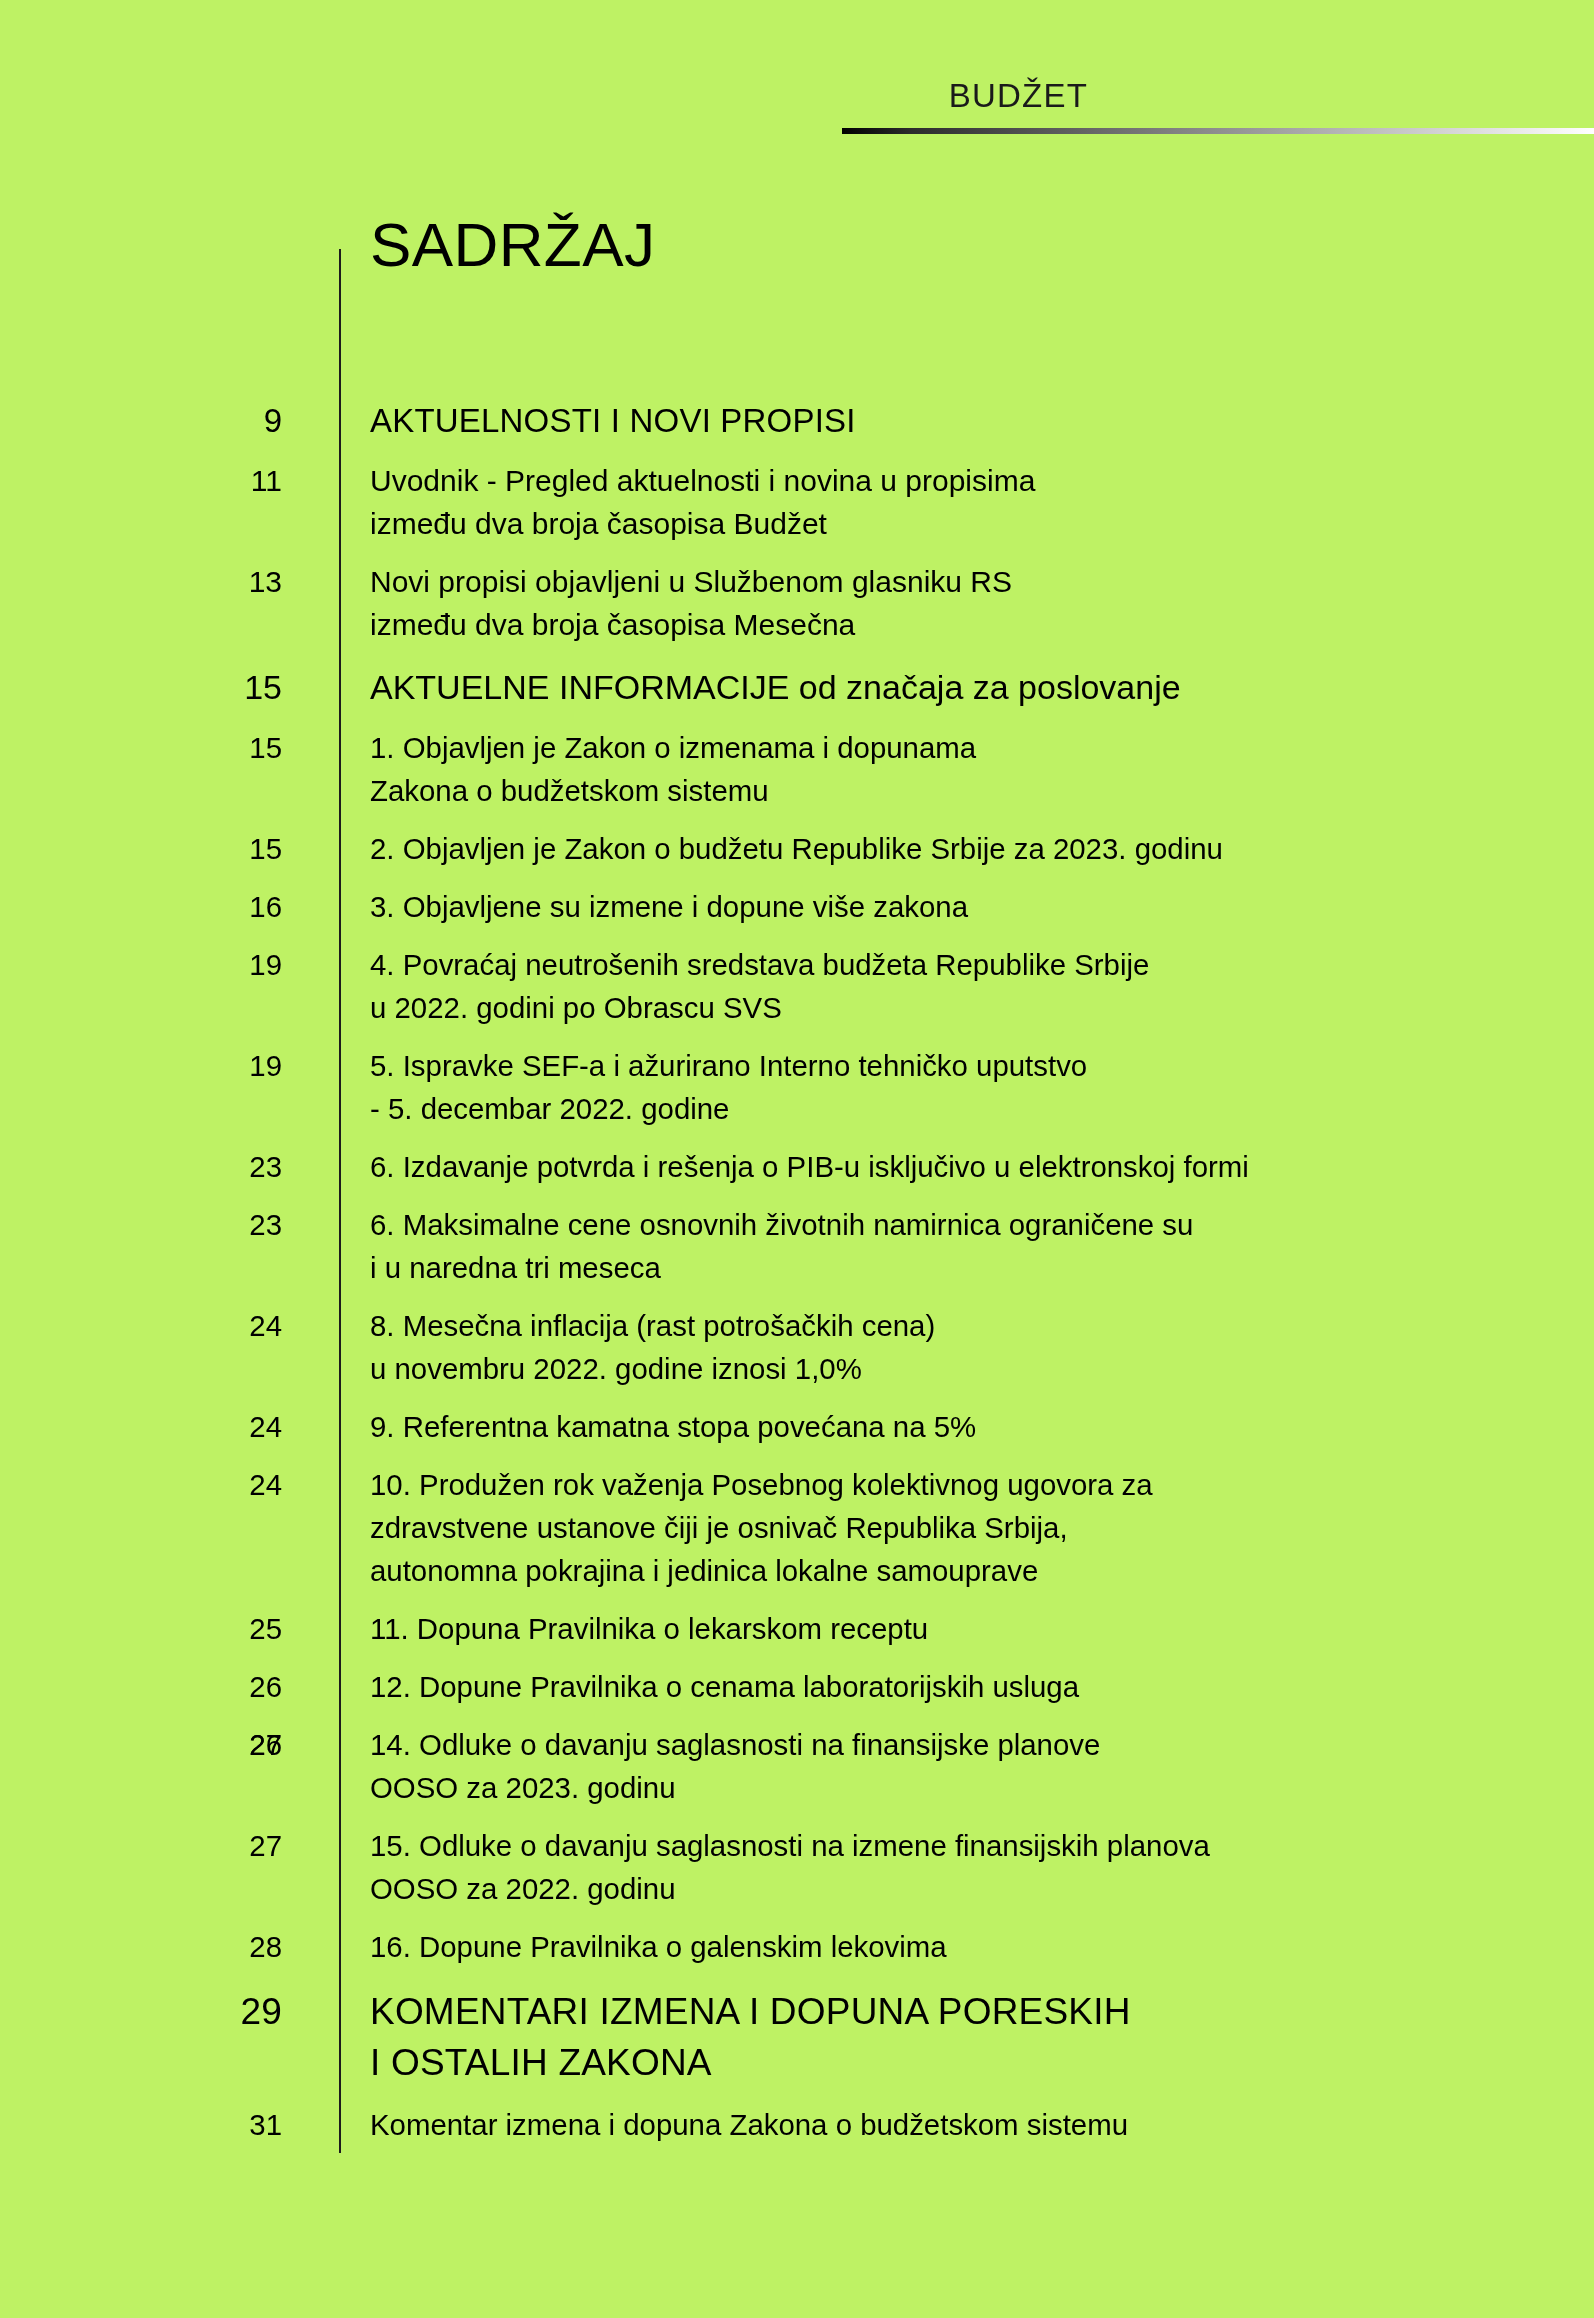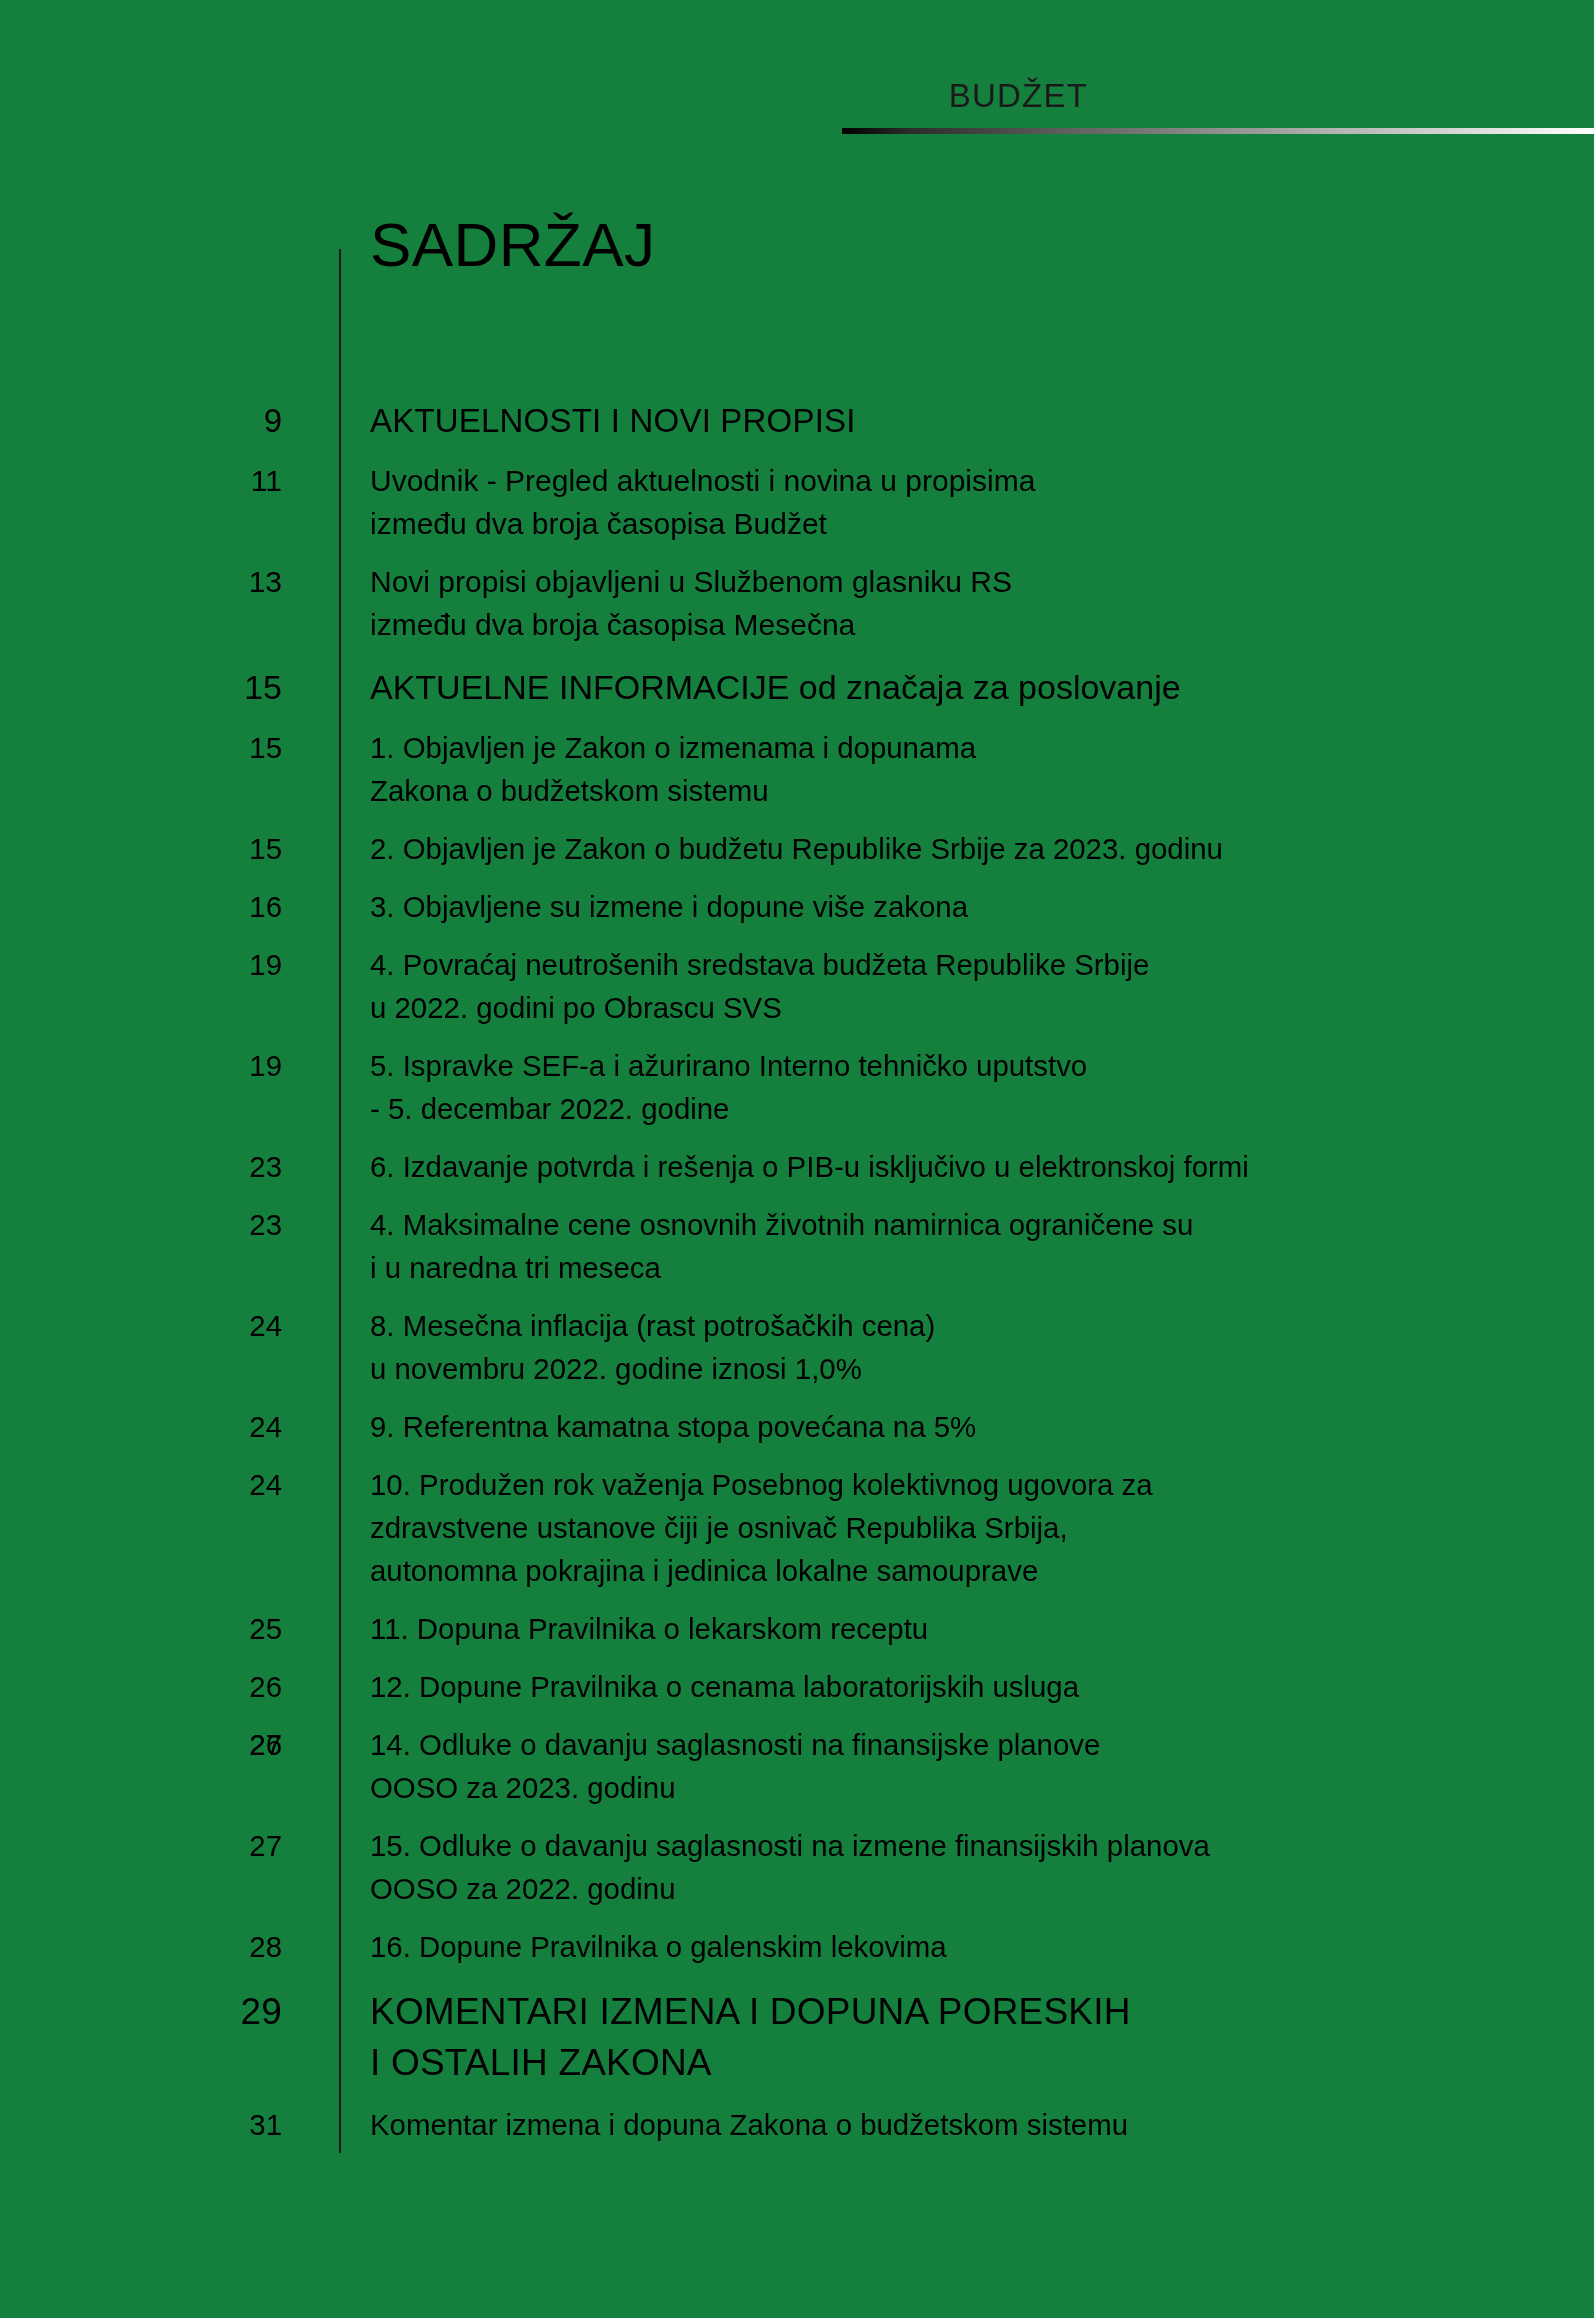--- a/index.html
+++ b/index.html
@@ -11,21 +11,21 @@
   body {
     font-family: "Liberation Sans", "DejaVu Sans", sans-serif;
     color: #000000;
     -webkit-font-smoothing: antialiased;
   }
 
   .page {
     position: relative;
     width: 1594px;
     height: 2319px;
-    background: #15803d;
+    background: #bef264;
     overflow: hidden;
     box-sizing: border-box;
   }
 
   
   .running-header {
     position: absolute;
     left: 0;
     top: 79px;
     width: 1594px;
@@ -233,21 +233,21 @@
           <div class="entry-page">19</div>
           <div class="entry-text">5. Ispravke SEF-a i ažurirano Interno tehničko uputstvo
     - 5. decembar 2022. godine</div>
         </div>
         <div class="entry level-plain gap-before-sm">
           <div class="entry-page">23</div>
           <div class="entry-text">6. Izdavanje potvrda i rešenja o PIB-u isključivo u elektronskoj formi</div>
         </div>
         <div class="entry level-plain gap-before-sm">
           <div class="entry-page">23</div>
-          <div class="entry-text">4. Maksimalne cene osnovnih životnih namirnica ograničene su
+          <div class="entry-text">6. Maksimalne cene osnovnih životnih namirnica ograničene su
     i u naredna tri meseca</div>
         </div>
         <div class="entry level-plain gap-before-sm">
           <div class="entry-page">24</div>
           <div class="entry-text">8. Mesečna inflacija (rast potrošačkih cena)
     u novembru 2022. godine iznosi 1,0%</div>
         </div>
         <div class="entry level-plain gap-before-sm">
           <div class="entry-page">24</div>
           <div class="entry-text">9. Referentna kamatna stopa povećana na 5%</div>

